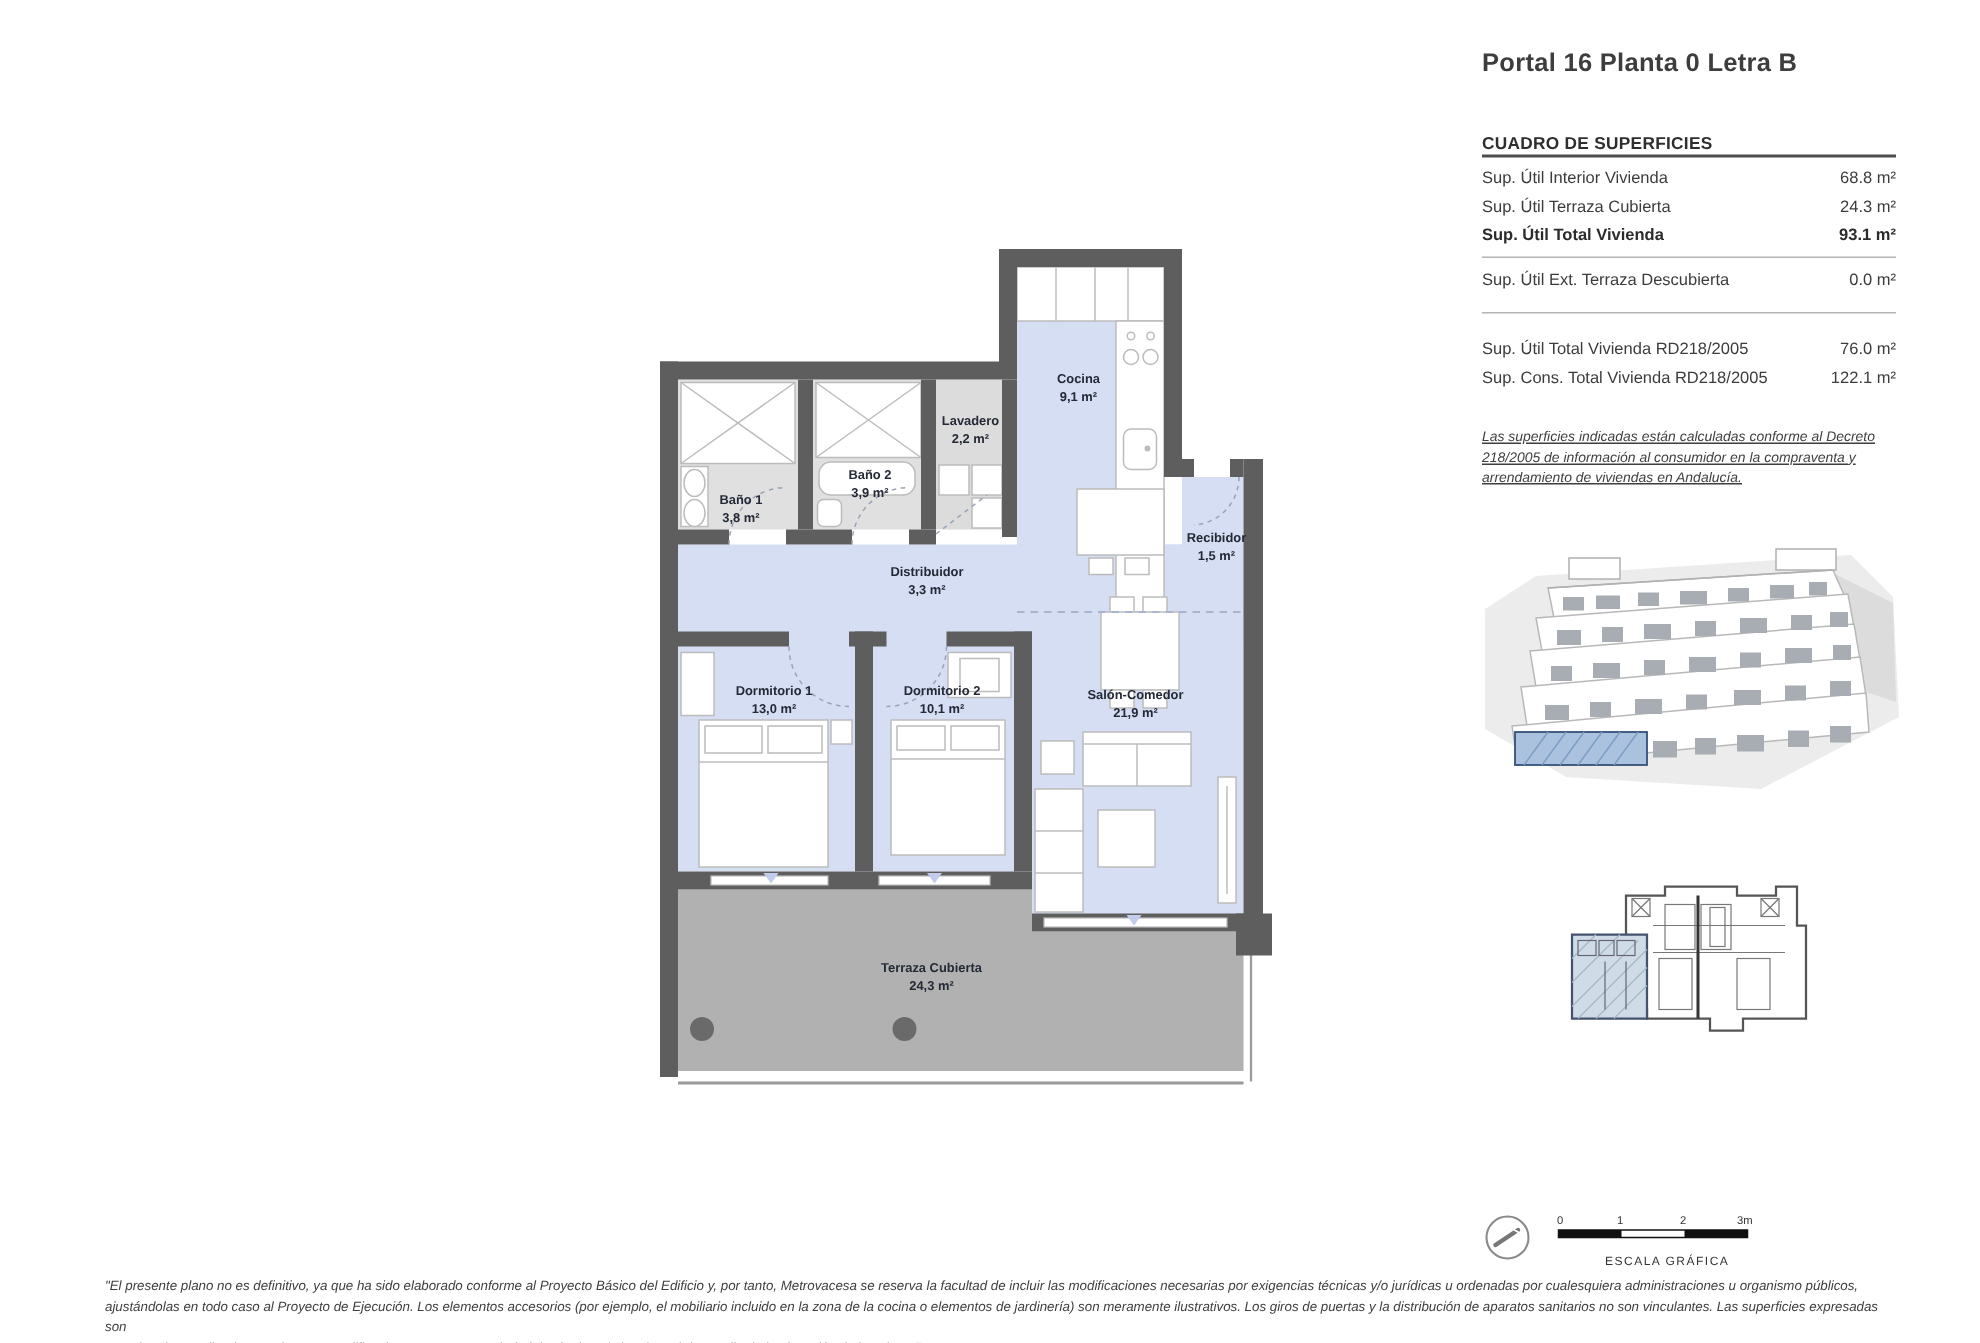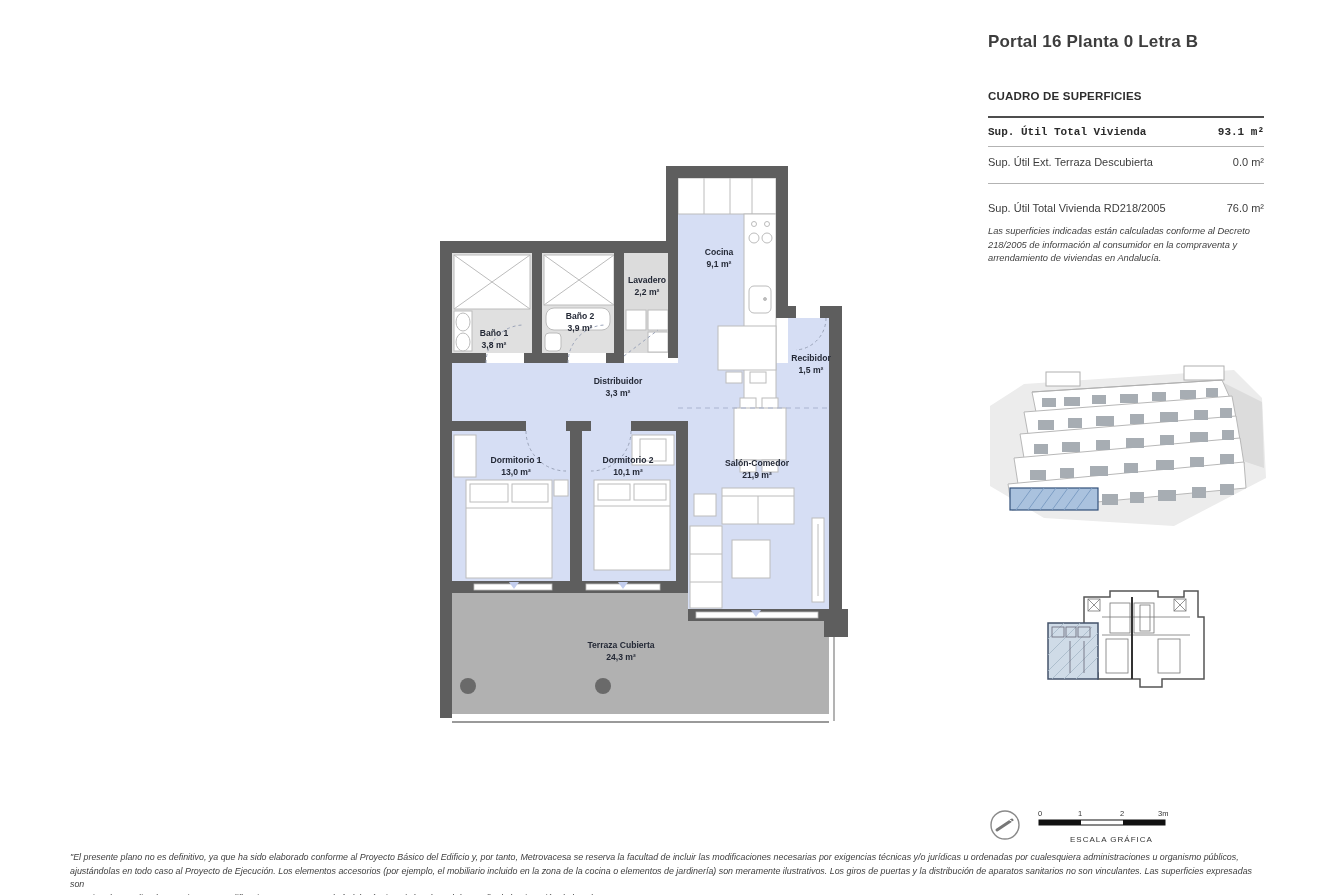--- a/index.html
+++ b/index.html
@@ -2,28 +2,28 @@
 <html><head>
 <meta charset="utf-8">
 <style>
   html,body{margin:0;padding:0;background:#ffffff;}
   body{width:1320px;height:895px;position:relative;font-family:"Liberation Sans",sans-serif;overflow:hidden;}
   .abs{position:absolute;}
 
   
   .plan-title{left:988px;top:32px;font-size:17px;font-weight:bold;color:#3d3d3d;letter-spacing:.2px;}
   .surfaces{left:988px;top:90px;width:276px;font-size:11px;color:#3c3c3c;}
-  .surf-header{font-weight:bold;font-size:11.5px;color:#2e2e2e;padding-bottom:14px;border-bottom:2px solid #4d4d4d;margin-bottom:4px;letter-spacing:.2px;}
+  .surf-header{font-weight:bold;font-size:11.5px;color:#2e2e2e;padding-bottom:1px;border-bottom:2px solid #4d4d4d;margin-bottom:4px;letter-spacing:.2px;}
   .surf-row{display:flex;justify-content:space-between;padding:3.5px 0;}
   .surf-row .lab{white-space:nowrap;}
   .surf-row .val{white-space:nowrap;}
-  .surf-row.bold{font-weight:bold;color:#2b2b2b;font-family:Liberation Mono, monospace;}
+  .surf-row.bold{font-weight:bold;color:#2b2b2b;}
   .surf-sep{border-top:1px solid #b3b3b3;margin:5px 0;}
   .surf-sep.wide{margin:12px 0 14px 0;}
-  .surf-note{font-style:italic;font-size:9.3px;line-height:13.5px;color:#3f3f3f;margin-top:8px;}
+  .surf-note{font-style:italic;font-size:9.3px;line-height:13.5px;color:#3f3f3f;margin-top:24px;text-decoration:underline;}
 
   
   .disclaimer{left:70px;top:851px;width:1190px;font-size:8.9px;font-style:italic;color:#3e3e3e;line-height:13.5px;}
 
   
   .escala-label{font-size:8px;letter-spacing:1px;color:#333;}
 
   svg text{font-family:"Liberation Sans",sans-serif;}
   .roomname{font-size:8.6px;font-weight:bold;fill:#242936;}
   .roomarea{font-size:8.6px;font-weight:bold;fill:#242936;}
@@ -198,33 +198,45 @@
     <text class="roomarea" x="331" y="320">21,9 m²</text>
     <text class="roomname" x="195" y="490">Terraza Cubierta</text>
     <text class="roomarea" x="195" y="502">24,3 m²</text>
   </g>
 </svg>
 
 <div class="abs plan-title">Portal 16 Planta 0 Letra B</div>
 
 <div class="abs surfaces">
   <div class="surf-header">CUADRO DE SUPERFICIES</div>
+  <div class="surf-row">
+    <span class="lab">Sup. Útil Interior Vivienda</span>
+    <span class="val">68.8 m²</span>
+  </div>
+  <div class="surf-row">
+    <span class="lab">Sup. Útil Terraza Cubierta</span>
+    <span class="val">24.3 m²</span>
+  </div>
   <div class="surf-row bold">
     <span class="lab">Sup. Útil Total Vivienda</span>
     <span class="val">93.1 m²</span>
   </div>
   <div class="surf-sep"></div>
   <div class="surf-row">
     <span class="lab">Sup. Útil Ext. Terraza Descubierta</span>
     <span class="val">0.0 m²</span>
   </div>
   <div class="surf-sep wide"></div>
   <div class="surf-row">
     <span class="lab">Sup. Útil Total Vivienda RD218/2005</span>
     <span class="val">76.0 m²</span>
+  </div>
+  <div class="surf-row">
+    <span class="lab">Sup. Cons. Total Vivienda RD218/2005</span>
+    <span class="val">122.1 m²</span>
   </div>
   <div class="surf-note">Las superficies indicadas están calculadas conforme al Decreto 218/2005 de información al consumidor en la compraventa y arrendamiento de viviendas en Andalucía.</div>
 </div>
 
 <svg class="abs" style="left:984px;top:358px;" width="284" height="182" viewBox="0 0 284 182">
   <polygon points="6,48 40,26 250,12 278,40 282,120 190,168 60,160 6,128" fill="#ececec"></polygon>
   <polygon points="230,20 278,44 280,110 238,96" fill="#dcdcdc"></polygon>
 
   <g stroke="#b8b8b8" stroke-width="1" fill="#ffffff">
     <polygon points="48,34 238,22 246,40 52,54"></polygon>

